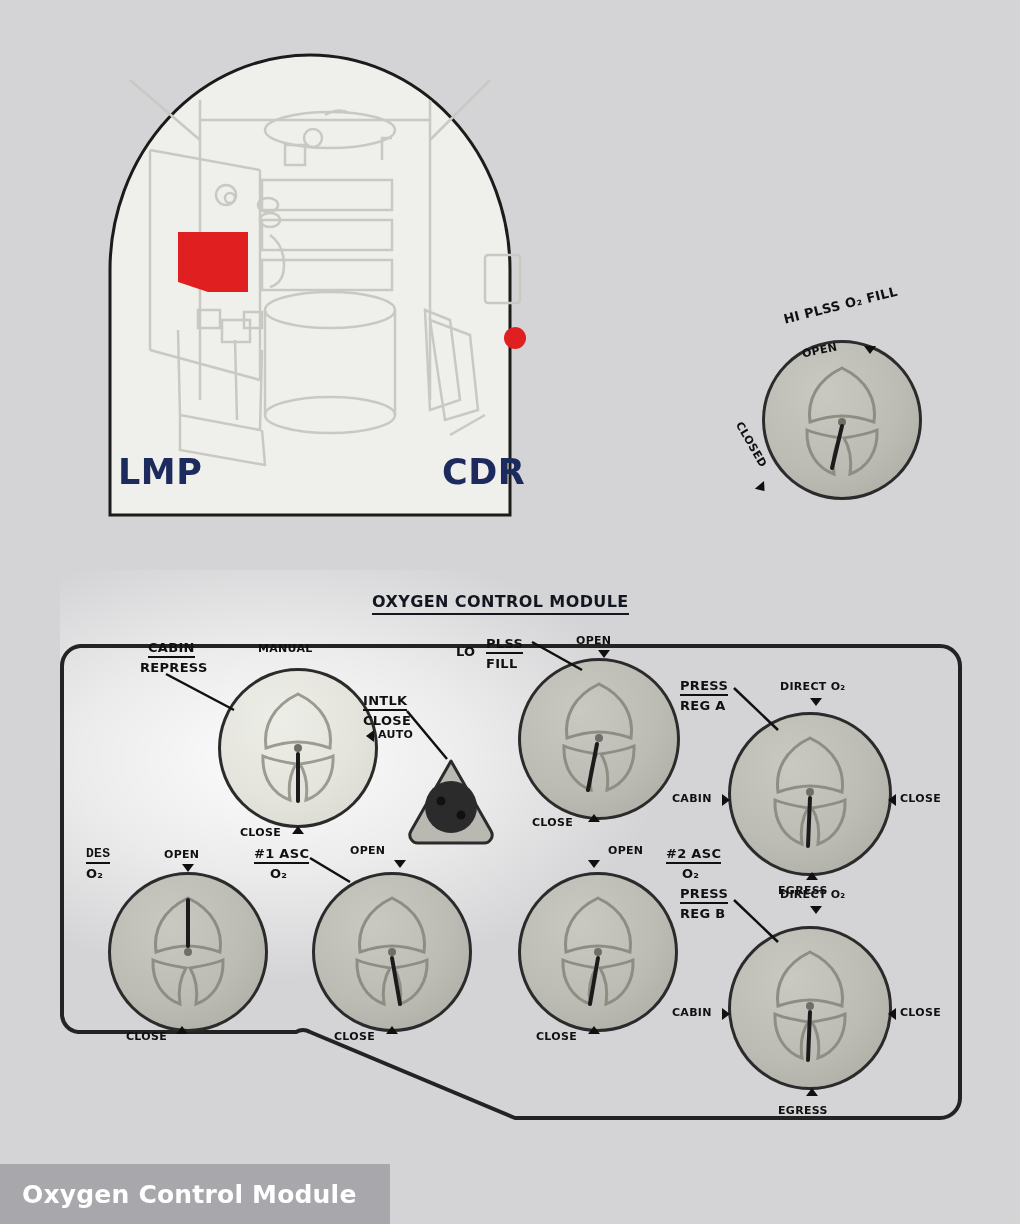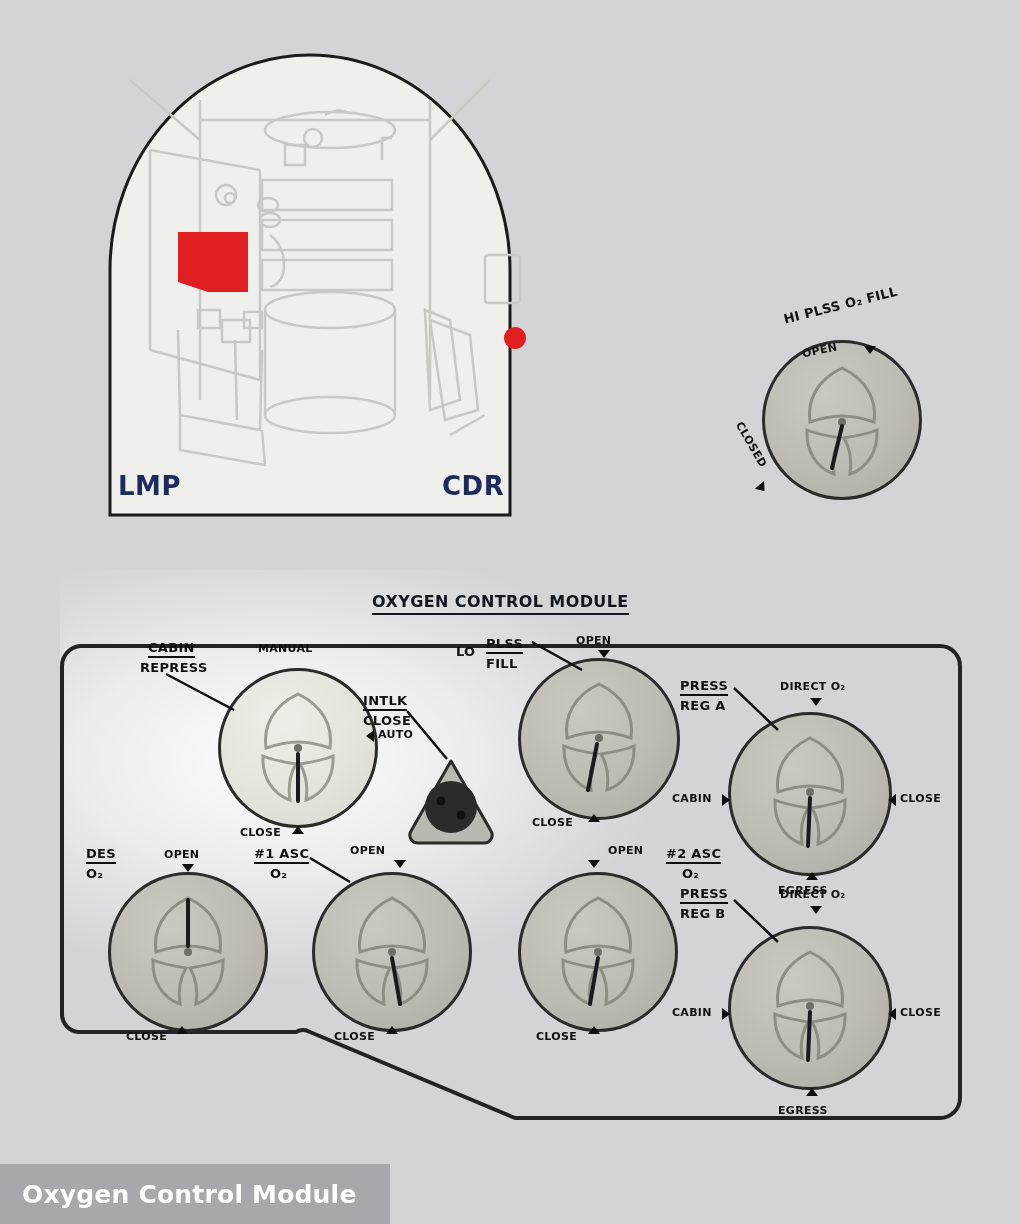--- a/index.html
+++ b/index.html
@@ -9,22 +9,22 @@
     font-family:"DejaVu Sans", sans-serif;
   }
   .glow{
     position:absolute;left:60px;top:570px;width:620px;height:420px;
     background:radial-gradient(ellipse at 35% 45%, rgba(255,255,255,0.95) 0%, rgba(255,255,255,0.55) 35%, rgba(255,255,255,0.0) 68%);
     pointer-events:none;
   }
   
   .cabin-wrap{position:absolute;left:30px;top:20px;width:560px;height:500px;}
   .cabin-label{
-    position:absolute;font-weight:bold;font-size:26px;color:#1d2a5e;
-    font-family:"DejaVu Sans", sans-serif;letter-spacing:0.5px;margin-top:19px;
+    position:absolute;font-weight:bold;font-size:35px;color:#1d2a5e;
+    font-family:"DejaVu Sans", sans-serif;letter-spacing:0.5px;
   }
   .lmp{left:88px;top:432px;}
   .cdr{left:412px;top:432px;text-align:right;}
 
   
   .knob{position:absolute;}
   .knob .disc{
     position:absolute;left:0;top:0;border-radius:50%;
     background:radial-gradient(circle at 38% 32%, #c9c9c2 0%, #bcbcb4 55%, #a9a9a1 100%);
     border:3px solid #2b2b2b;box-sizing:border-box;
@@ -255,21 +255,21 @@
 
 <div class="knob" style="left:108px;top:872px;width:160px;height:160px;">
   <div class="disc" style="width:160px;height:160px;"></div>
   <svg class="inner" viewBox="0 0 160 160">
     <path d="M80,26 C55,38 45,58 48,80 C60,76 70,74 80,74 C90,74 100,76 112,80 C115,58 105,38 80,26 Z" fill="none" stroke="#8d8d83" stroke-width="3"></path>
     <path d="M45,88 C44,110 55,126 72,132 C70,118 72,106 78,96 C66,94 54,92 45,88 Z" fill="none" stroke="#8d8d83" stroke-width="3"></path>
     <path d="M115,88 C116,110 105,126 88,132 C90,118 88,106 82,96 C94,94 106,92 115,88 Z" fill="none" stroke="#8d8d83" stroke-width="3"></path>
     <circle cx="80" cy="80" r="4" fill="#6f6f68"></circle>
     <line x1="80" y1="74" x2="80" y2="28" stroke="#1b1b1b" stroke-width="4" stroke-linecap="round"></line>
   </svg>
-  <div class="lbl big u" style="left:-22px;top:-26px;">DES</div>
+  <div class="lbl big u" style="left:-22px;top:-26px;font-family:Liberation Mono, monospace;">DES</div>
   <div class="lbl big" style="left:-22px;top:-6px;">O₂</div>
   <div class="lbl" style="left:56px;top:-24px;">OPEN</div>
   <div class="tri down" style="left:74px;top:-8px;"></div>
   <div class="lbl" style="left:18px;top:158px;">CLOSE</div>
   <div class="tri up" style="left:68px;top:154px;"></div>
 </div>
 
 <div class="knob" style="left:312px;top:872px;width:160px;height:160px;">
   <div class="disc" style="width:160px;height:160px;"></div>
   <svg class="inner" viewBox="0 0 160 160">

